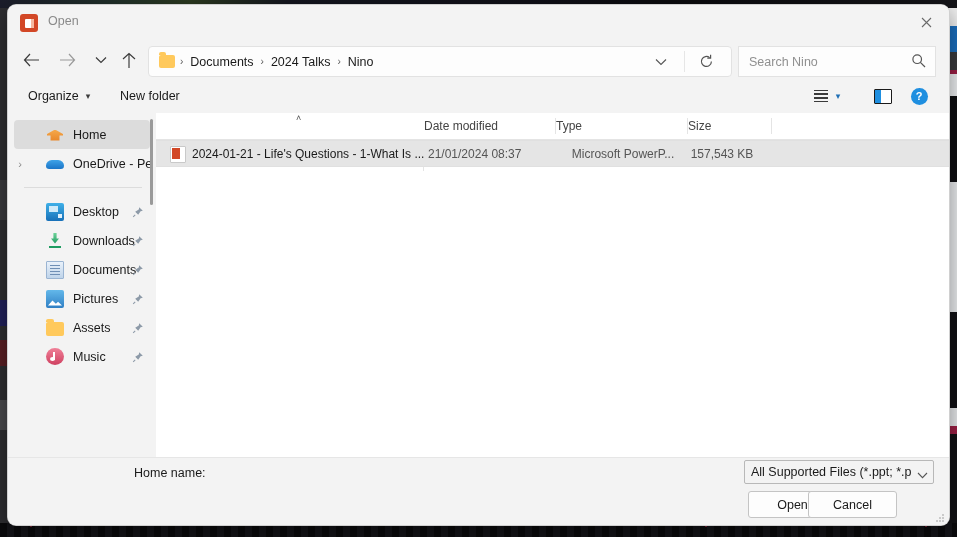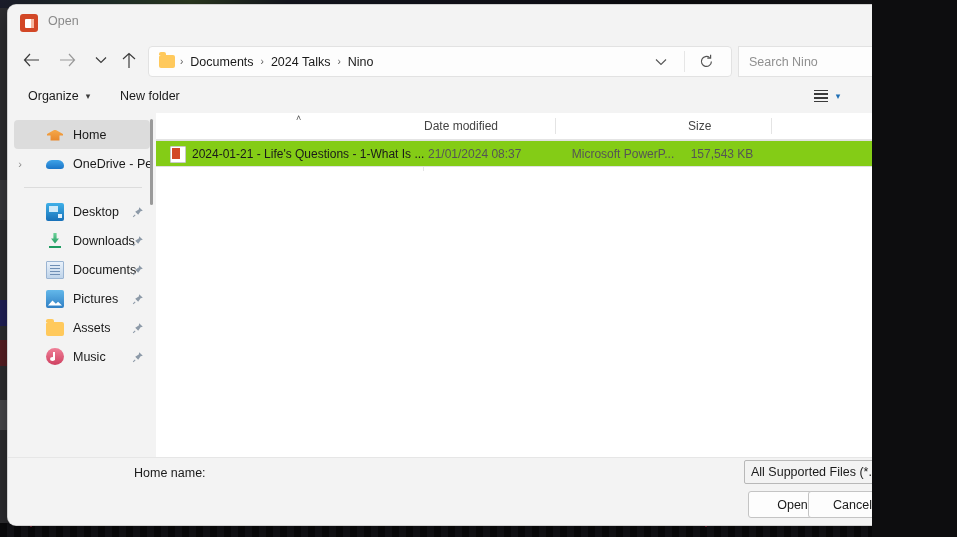--- a/index.html
+++ b/index.html
@@ -2,21 +2,21 @@
 <html><head>
 <meta charset="utf-8">
 <style>
   html,body{margin:0;padding:0;}
   body{
     width:957px;height:537px;overflow:hidden;
     font-family:"Liberation Sans", sans-serif;
     background:#0d0d0f;
     -webkit-font-smoothing:antialiased;
   }
-  .screen{position:relative;width:872px;height:537px;overflow:hidden;}
+  .screen{position:relative;width:957px;height:537px;overflow:hidden;}
 
   
   .bg{position:absolute;inset:0;background:#111114;}
   .bg-top{position:absolute;left:0;top:0;width:957px;height:8px;
     background:linear-gradient(90deg,#1b1d2b 0%,#21312a 12%,#2c3a20 20%,#14161f 30%,#101018 55%,#0b0b0e 70%,#141418 100%);}
   .bg-strip{position:absolute;background:#141418;}
   .bg-right{right:0;top:8px;width:19px;height:529px;background:#121215;}
   .blk{position:absolute;right:0;width:19px;}
   .bg-left{left:0;top:8px;width:10px;height:529px;background:#2e2e31;}
   .lblk{position:absolute;left:0;width:10px;}
@@ -122,21 +122,21 @@
   .ico-music{width:17px;height:17px;border-radius:50%;background:linear-gradient(#f08098,#cf4060);}
   .ico-music:after{content:"";position:absolute;left:7px;top:4px;width:1.8px;height:8px;background:#fff;}
   .ico-music:before{content:"";position:absolute;left:4px;top:9px;width:5px;height:4px;border-radius:50%;background:#fff;}
 
   
   .filelist{position:absolute;left:148px;top:0;right:0;bottom:0;background:#fff;}
   .col-head{position:relative;height:26px;border-bottom:1px solid #e4e4e4;}
   .ch{position:absolute;top:0;height:26px;display:flex;align-items:center;font-size:12px;color:#444;}
   .ch .sep{position:absolute;right:0;top:5px;width:1px;height:16px;background:#e4e4e4;}
   .sort-caret{position:absolute;left:140px;top:0px;font-size:9px;color:#555;}
-  .row{position:relative;height:25px;display:flex;align-items:center;background:#84cc16;border-top:1px solid #e0e0e0;border-bottom:1px solid #e0e0e0;}
+  .row{position:relative;height:25px;display:flex;align-items:center;background:#e5e5e5;border-top:1px solid #e0e0e0;border-bottom:1px solid #e0e0e0;}
   .row .cell{position:absolute;font-size:12px;color:#1a1a1a;white-space:nowrap;overflow:hidden;}
   .ppt-icon{position:absolute;left:14px;top:5px;width:14px;height:15px;background:#fff;border:1px solid #c9c9c9;border-radius:1px;}
   .ppt-icon:after{content:"";position:absolute;left:1px;top:1px;width:8px;height:11px;background:#d24726;}
   .ppt-icon:before{content:"";position:absolute;left:3px;top:3px;width:4px;height:4px;background:#fff;border-radius:1px;}
 
   
   .bottom{position:relative;height:68px;background:#f3f3f3;border-top:1px solid #e6e6e6;}
   .fn-label{position:absolute;left:126px;top:8px;font-size:12.5px;color:#1a1a1a;}
   .fn-input{position:absolute;left:188px;top:2px;width:540px;height:22px;background:#fff;
     border:1px solid #b8b8b8;border-radius:2px;display:flex;align-items:center;}
@@ -373,20 +373,24 @@
         <div class="col-head">
           <div class="sort-caret">˄</div>
           <div class="ch" style="left:22px;width:246px;margin-top:37px;">
             <span>Name</span>
               <span class="sep"></span>
           </div>
           <div class="ch" style="left:268px;width:132px;">
             <span>Date modified</span>
               <span class="sep"></span>
           </div>
+          <div class="ch" style="left:400px;width:132px;">
+            <span>Type</span>
+              <span class="sep"></span>
+          </div>
           <div class="ch" style="left:532px;width:84px;">
             <span>Size</span>
               <span class="sep"></span>
           </div>
         </div>
 
         <div class="row">
           <span class="ppt-icon"></span>
           <span class="cell" style="left:36px;width:232px;">2024-01-21 - Life's Questions - 1-What Is ...</span>
           <span class="cell" style="left:272px;width:126px;color:#555;">21/01/2024 08:37</span>

